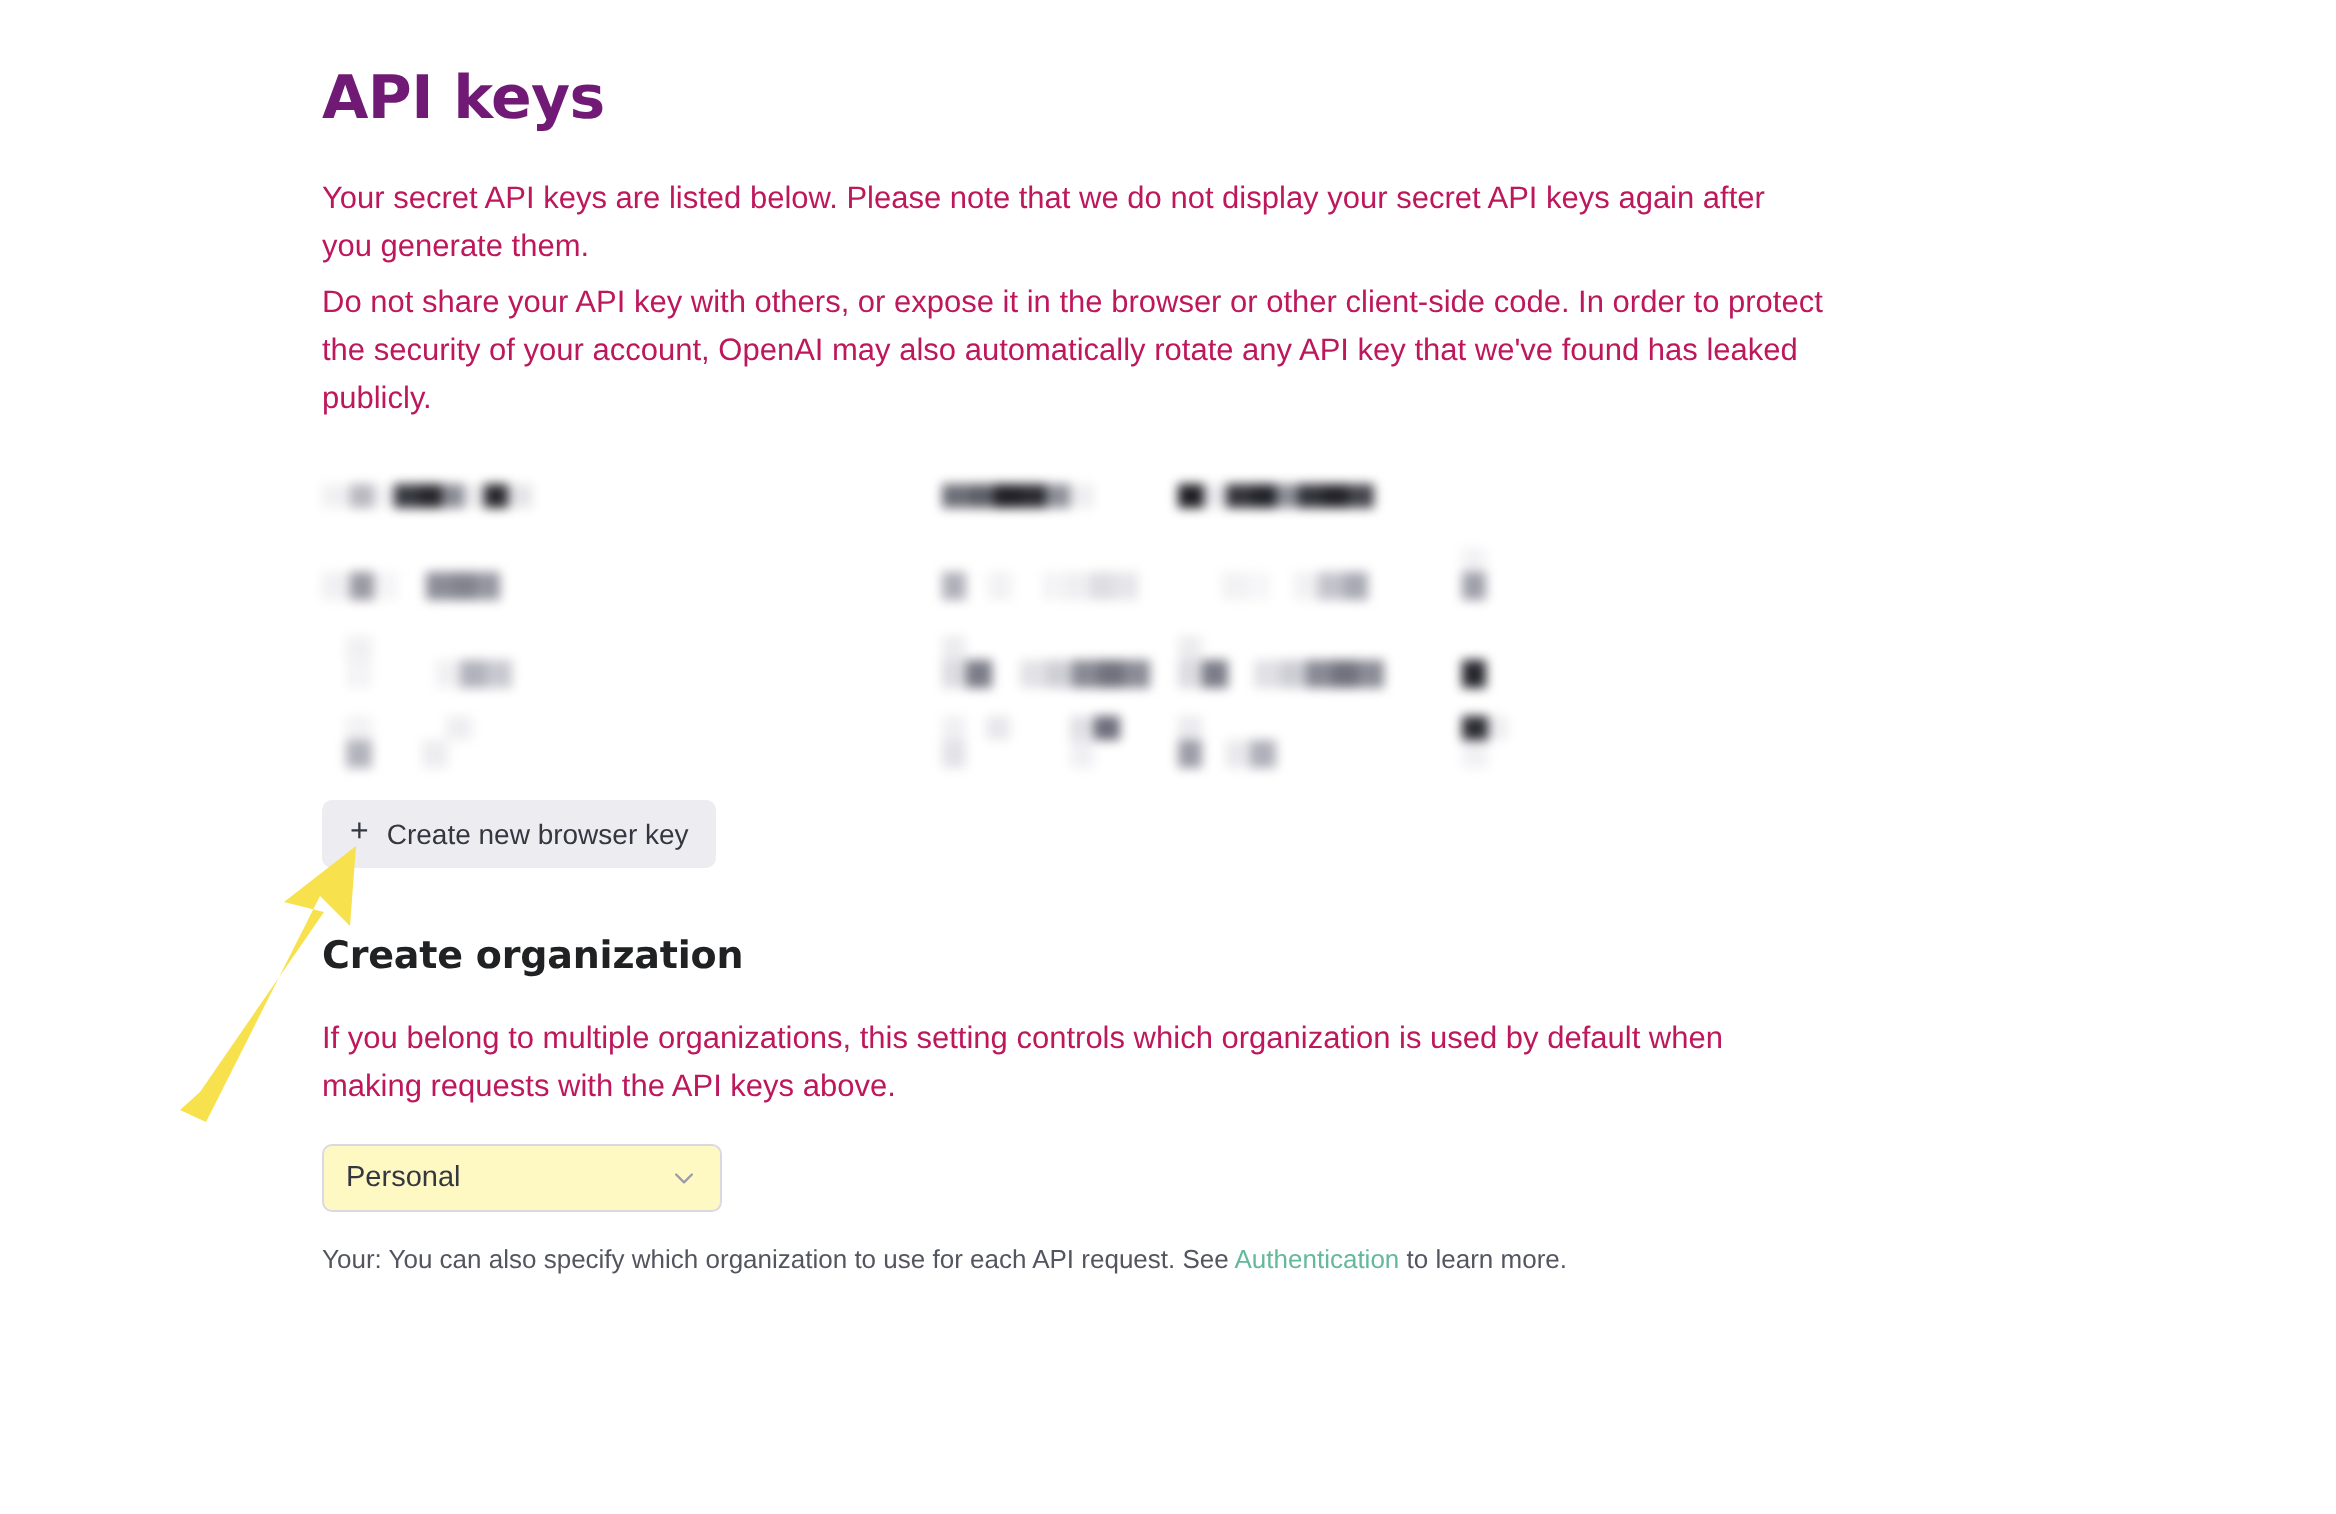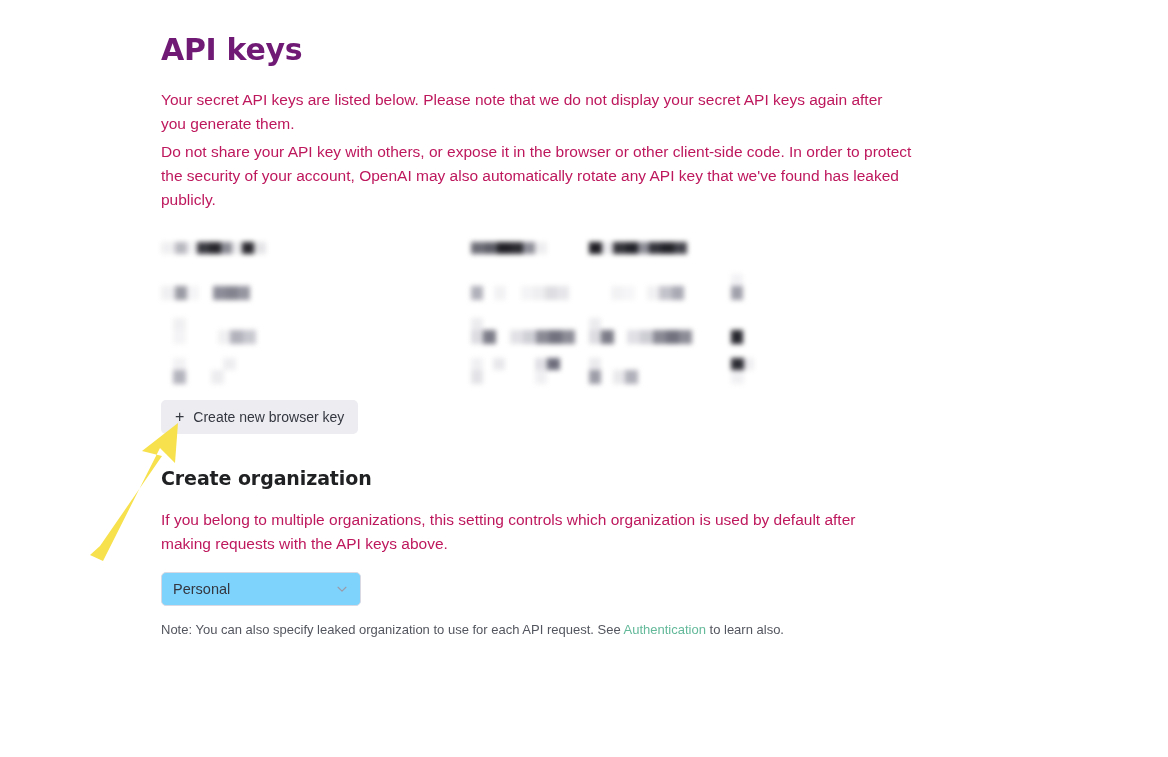--- a/index.html
+++ b/index.html
@@ -134,21 +134,21 @@
   }
 
   
   .org-select {
     position: absolute;
     left: 0;
     top: 572px;
     width: 200px;
     height: 34px;
     box-sizing: border-box;
-    background: #7dd3fc;
+    background: #fef9c3;
     border: 1px solid #d9d9e3;
     border-radius: 5px;
     display: flex;
     align-items: center;
     padding: 0 11px;
     cursor: pointer;
   }
   .org-select .value {
     flex: 1;
     font-family: "Liberation Sans", sans-serif;
@@ -269,31 +269,31 @@
       </div>
   </div>
 
   <button class="create-btn">
     <span class="plus" aria-label="plus-icon">+</span>
     <span>Create new browser key</span>
   </button>
 
   <h2 class="section-title">Create organization</h2>
 
-  <p class="para para-org">If you belong to multiple organizations, this setting controls which organization is used by default after making requests with the API keys above.</p>
+  <p class="para para-org">If you belong to multiple organizations, this setting controls which organization is used by default when making requests with the API keys above.</p>
 
   <div class="org-select">
     <span class="value">Personal</span>
     <svg class="chev" viewBox="0 0 16 16" fill="none">
       <path d="M3.5 6 L8 10.5 L12.5 6" stroke="currentColor" stroke-width="1.3" stroke-linecap="round" stroke-linejoin="round"></path>
     </svg>
   </div>
 
   <p class="note">
-    <span>Note: You can also specify leaked organization to use for each API request. See </span><span class="link">Authentication</span><span> to learn also.</span>
+    <span>Your: You can also specify which organization to use for each API request. See </span><span class="link">Authentication</span><span> to learn more.</span>
   </p>
 
 </div>
 
 <svg class="arrow-anno" viewBox="0 0 130 160">
   <g id="anno-arrow">
     <polygon id="anno-arrow-shape" points="20,140 30,131 92,41 72,36 108,8 105,48 90,33 33,146" fill="#F7E14C"></polygon>
   </g>
 </svg>
 

